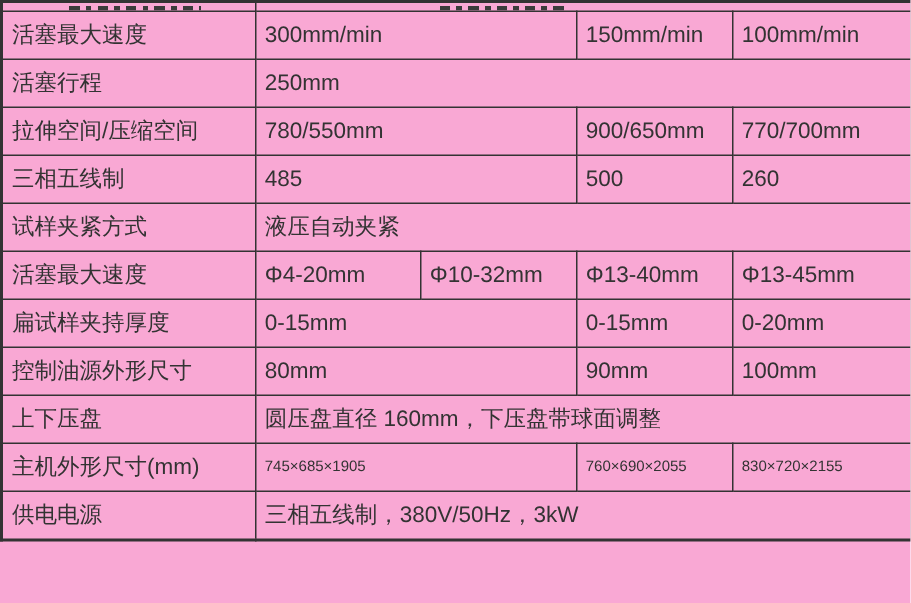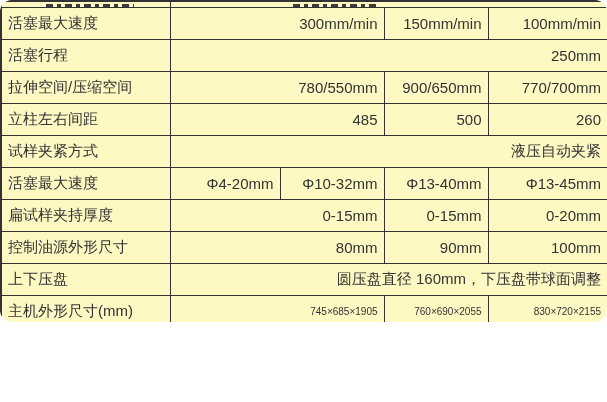--- a/index.html
+++ b/index.html
@@ -3,26 +3,25 @@
 <meta charset="utf-8">
 <style>
   html, body {
     margin: 0;
     padding: 0;
     background: #ffffff;
   }
   .screen {
     position: relative;
     width: 607px;
-    height: 322px;
-    background: #fef9c3;
+    height: 402px;
+    background: #f9a8d4;
     overflow: hidden;
     font-family: "Liberation Sans", "DejaVu Sans", sans-serif;
     color: #333333;
-    border-radius: 12px;
   }
   table.spec {
     border-collapse: collapse;
     table-layout: fixed;
     width: 607px;
     border: 2px solid #333333;
   }
   table.spec td {
     border: 1px solid #333333;
     height: 31px;
@@ -30,21 +29,21 @@
     font-size: 15px;
     color: #333333;
     overflow: hidden;
     white-space: nowrap;
   }
   td.label {
     text-align: left;
     padding-left: 10px;
   }
   td.val {
-    text-align: right;
+    text-align: left;
   }
   tr.small td.val {
     font-size: 10px;
   }
   
   tr.clip-row td {
     height: 5px;
     padding: 0;
     vertical-align: bottom;
     border-bottom: 1px solid #333333;
@@ -89,21 +88,21 @@
           <td class="label">活塞行程</td>
           <td class="val" colspan="4">250mm</td>
         </tr>
         <tr>
           <td class="label">拉伸空间/压缩空间</td>
           <td class="val" colspan="2">780/550mm</td>
           <td class="val">900/650mm</td>
           <td class="val">770/700mm</td>
         </tr>
         <tr>
-          <td class="label">立柱左右间距</td>
+          <td class="label">三相五线制</td>
           <td class="val" colspan="2">485</td>
           <td class="val">500</td>
           <td class="val">260</td>
         </tr>
         <tr>
           <td class="label">试样夹紧方式</td>
           <td class="val" colspan="4">液压自动夹紧</td>
         </tr>
         <tr>
           <td class="label">活塞最大速度</td>
@@ -127,15 +126,19 @@
         <tr>
           <td class="label">上下压盘</td>
           <td class="val" colspan="4">圆压盘直径 160mm，下压盘带球面调整</td>
         </tr>
         <tr class="small">
           <td class="label">主机外形尺寸(mm)</td>
           <td class="val" colspan="2">745×685×1905</td>
           <td class="val">760×690×2055</td>
           <td class="val">830×720×2155</td>
         </tr>
+        <tr>
+          <td class="label">供电电源</td>
+          <td class="val" colspan="4">三相五线制，380V/50Hz，3kW</td>
+        </tr>
       </tbody>
   </table>
 </div>
 
 </body></html>

